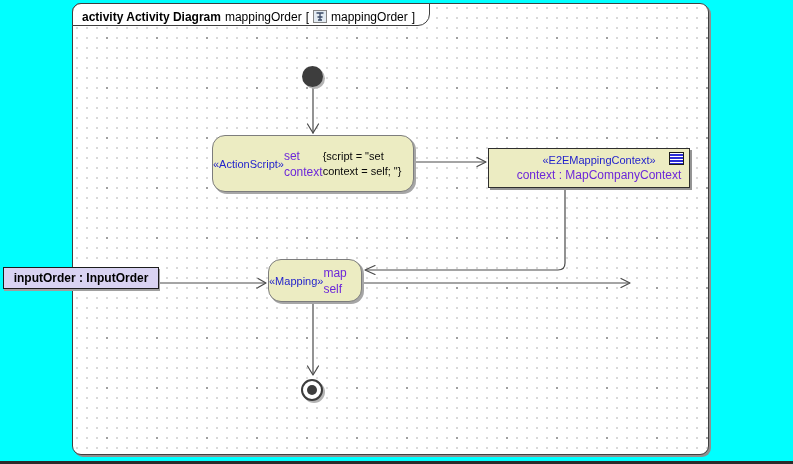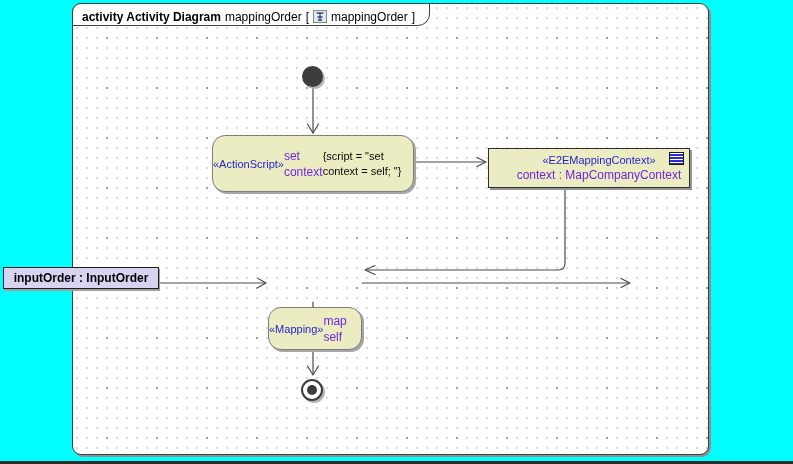--- a/index.html
+++ b/index.html
@@ -45,21 +45,21 @@
   .node-text-name{color:#6d28d9;font-weight:normal;font-size:12px;line-height:16px;}
   .node-text-script{color:#0a0a0a;font-size:11px;line-height:15px;}
   .action{
     position:absolute;box-sizing:border-box;
     background:#ECECC2;border:1px solid #7d7d7d;border-radius:13px;
     box-shadow:2px 2px 0 #a6a6a6;
     display:flex;flex-direction:row;align-items:center;justify-content:center;
     z-index:3;
   }
   .set-context{left:212px;top:135px;width:202px;height:57px;}
-  .map-order{left:268px;top:259px;width:94px;height:43px;margin-top:48px;}
+  .map-order{left:268px;top:259px;width:94px;height:43px;}
   .objnode{
     position:absolute;left:488px;top:148px;width:202px;height:40px;box-sizing:border-box;
     background:#ECECC2;border:1px solid #2e2e2e;box-shadow:2px 2px 0 #949494;
     display:flex;flex-direction:column;align-items:center;justify-content:center;
     z-index:3;
     padding-left:20px;
   }
   .ctx-icon{
     position:absolute;right:5px;top:3px;width:15px;height:13px;box-sizing:border-box;
     border:1px solid #1a1a1a;

